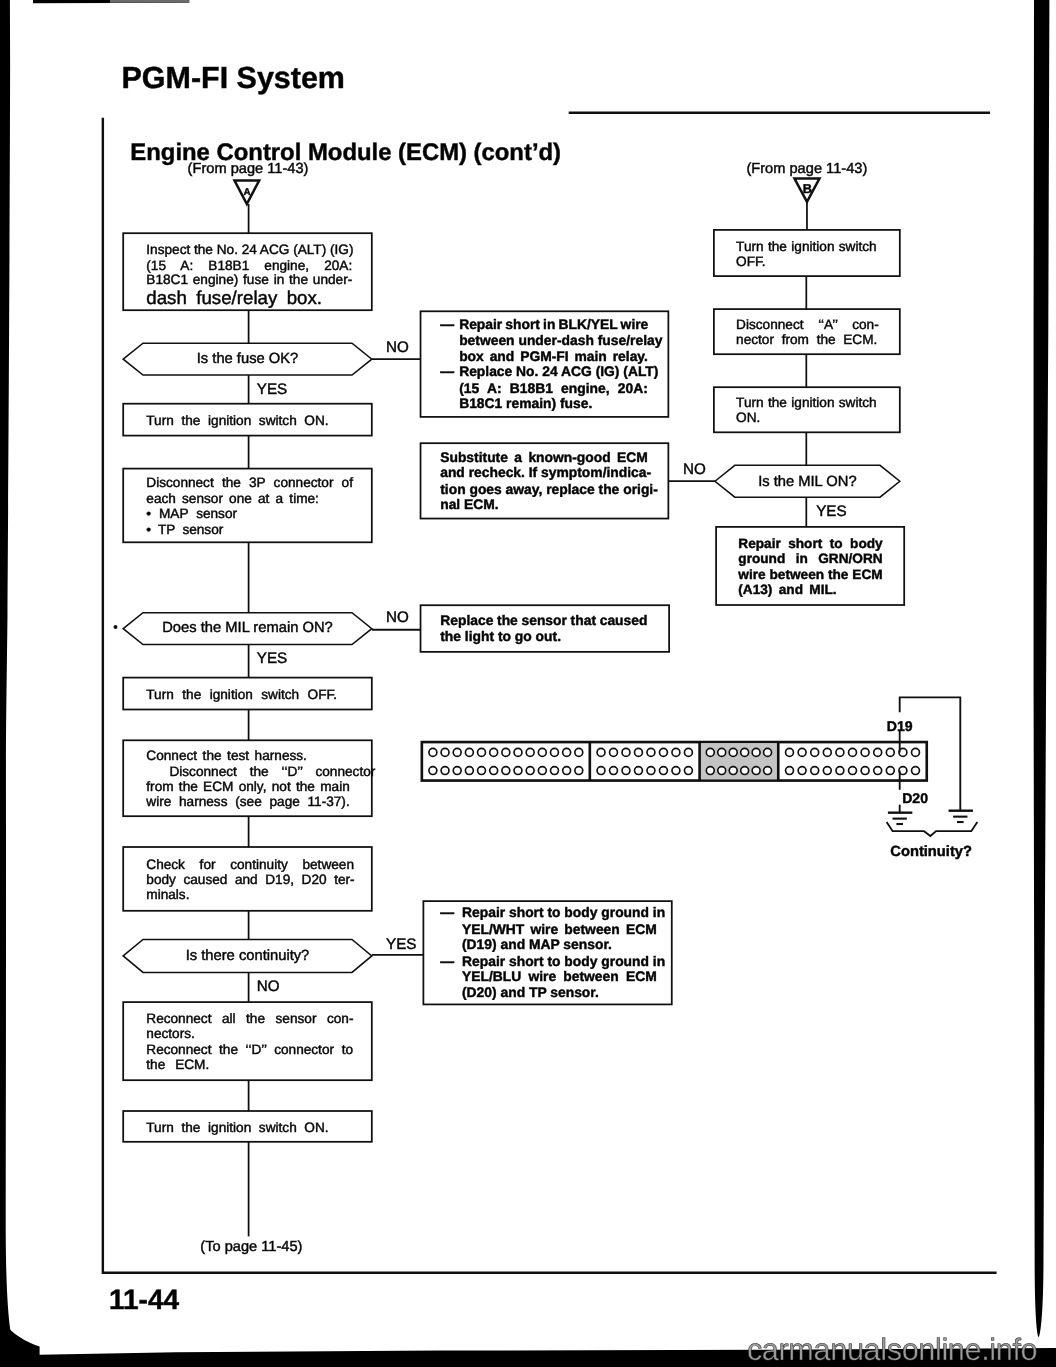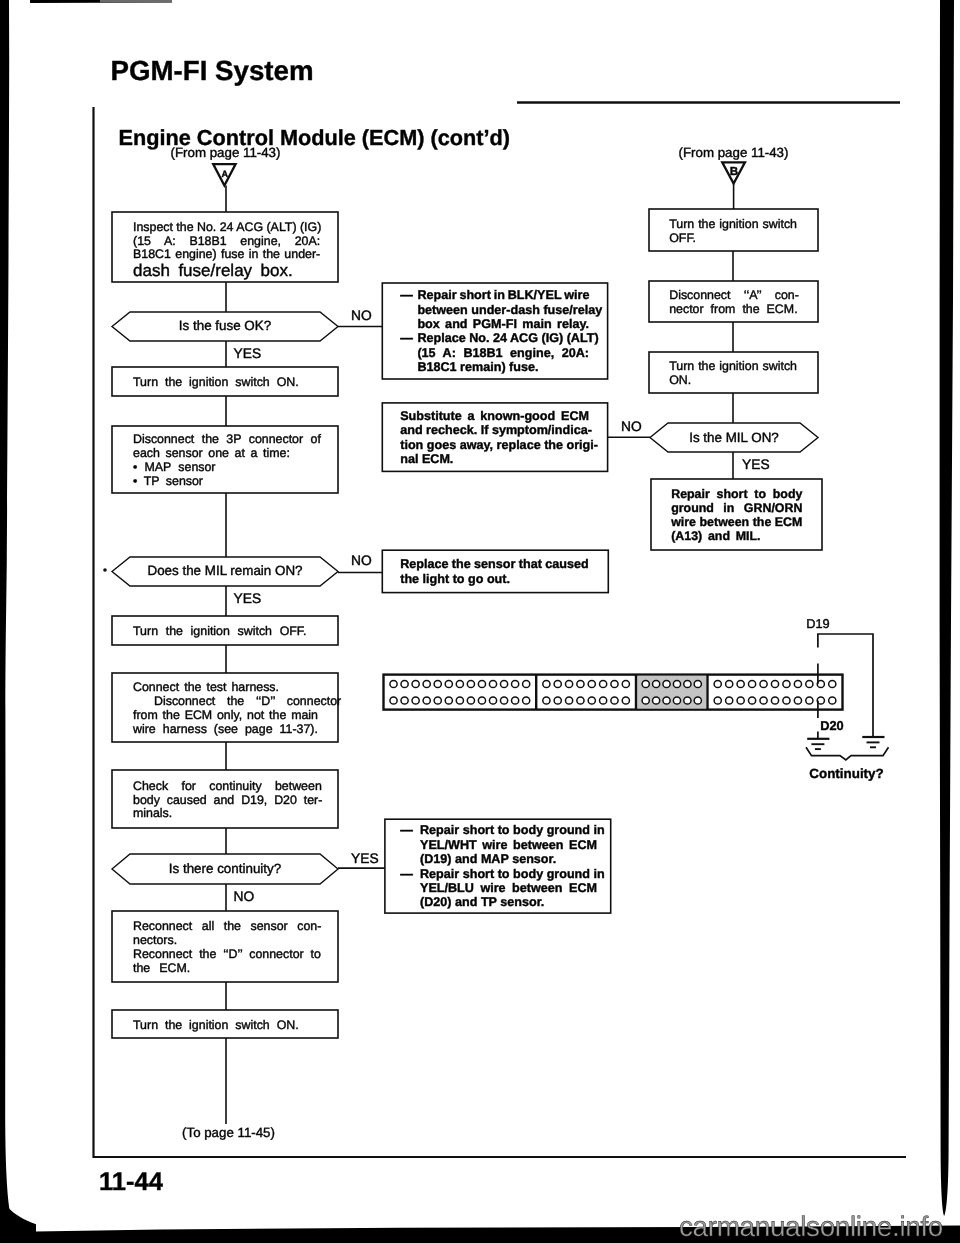--- a/index.html
+++ b/index.html
@@ -230,17 +230,17 @@
 <div class="ln" style="left:669.2px;top:303.0px;font-size:12.4px;font-weight:400;word-spacing:3.55px;">nector from the ECM.</div>
 <div class="ln" style="left:669.2px;top:360.0px;font-size:12.4px;font-weight:400;word-spacing:0.51px;">Turn the ignition switch</div>
 <div class="ln" style="left:669.2px;top:374.0px;font-size:12.4px;font-weight:400;">ON.</div>
 <div class="ln" style="left:671.2px;top:488.0px;font-size:12.4px;font-weight:700;word-spacing:3.343px;">Repair short to body</div>
 <div class="ln" style="left:671.2px;top:502.0px;font-size:12.4px;font-weight:700;word-spacing:6.06px;">ground in GRN/ORN</div>
 <div class="ln" style="left:671.2px;top:516.0px;font-size:12.4px;font-weight:700;word-spacing:0.123px;">wire between the ECM</div>
 <div class="ln" style="left:671.2px;top:530.0px;font-size:12.4px;font-weight:700;word-spacing:2.315px;">(A13) and MIL.</div>
 <div class="txt" style="left:734px;top:429.6px;font-size:13.4px;font-weight:400;transform:translateX(-50%);">Is the MIL ON?</div>
 <div class="txt" style="left:742px;top:456.5px;font-size:13.8px;font-weight:400;">YES</div>
 <div class="txt" style="left:621px;top:419px;font-size:13.8px;font-weight:400;">NO</div>
-<div class="txt" style="left:817.9px;top:616px;font-size:12.8px;font-weight:400;transform:translateX(-50%);">D19</div>
+<div class="txt" style="left:817.9px;top:653px;font-size:12.8px;font-weight:700;transform:translateX(-50%);">D19</div>
 <div class="txt" style="left:817.9px;top:717.5px;font-size:12.8px;font-weight:700;transform:translateX(-50%);padding-left:28px;">D20</div>
 <div class="txt" style="left:846.5px;top:766px;font-size:13.4px;font-weight:700;transform:translateX(-50%);">Continuity?</div>
 
 </div>
 
 </body></html>

